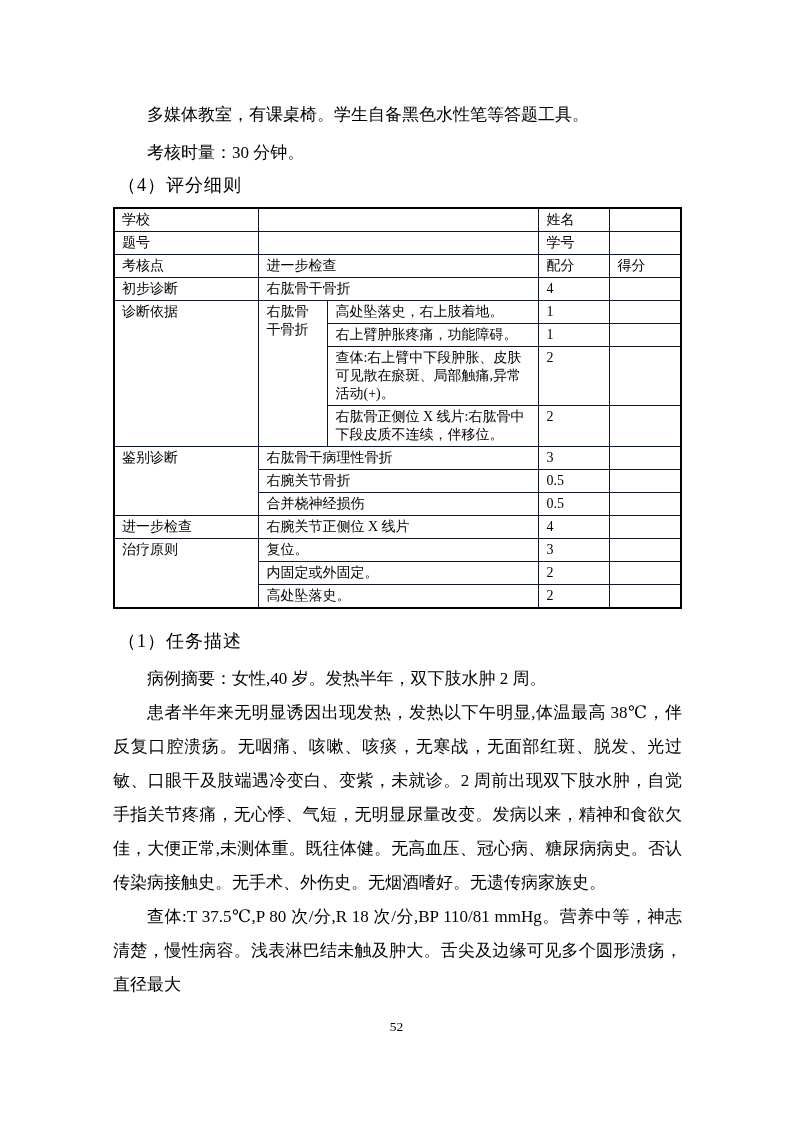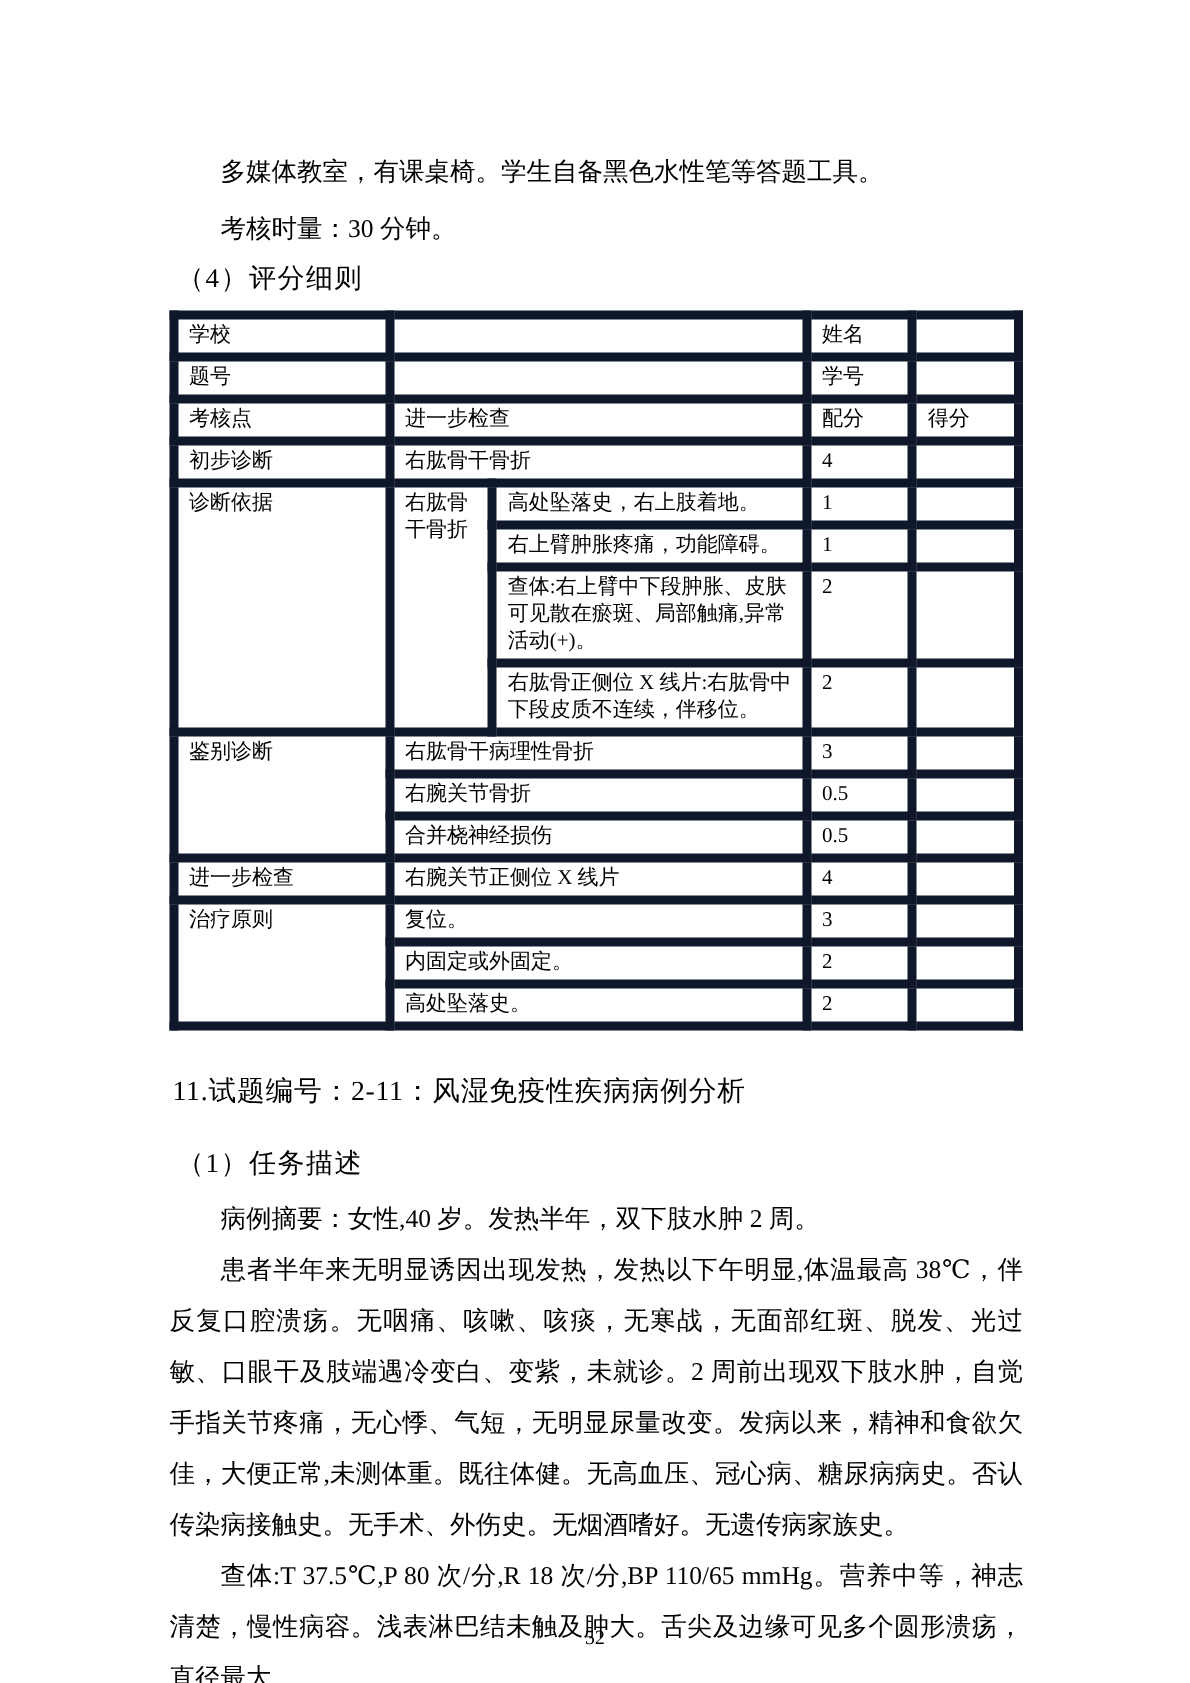--- a/index.html
+++ b/index.html
@@ -35,39 +35,39 @@
   .h3b { margin-top: 4px; margin-bottom: 9px; }
   .score-table {
     width: 100%;
     border-collapse: collapse;
     border: 2px solid #000;
     font-size: 14px;
     line-height: 18px;
     table-layout: fixed;
   }
   .score-table td {
-    border: 6px solid #0f172a;
+    border: 1px solid #0f172a;
     padding: 2px 6px 2px 7px;
     vertical-align: top;
     text-align: left;
     word-break: break-all;
     overflow: hidden;
   }
   .sec11-heading {
     font-size: 18.5px;
     font-weight: normal;
     line-height: 30px;
     margin: 26px 0 0;
     padding-left: 2px;
     letter-spacing: 0.5px;
   }
   .h3c { margin-top: 19px; margin-bottom: 8px; }
   .footer-pagenum {
     position: absolute;
-    top: 1084px;
+    top: 1019px;
     left: 0;
     width: 100%;
     text-align: center;
     font-size: 13.5px;
     line-height: 16px;
   }
 </style>
 </head>
 <body>
 
@@ -174,25 +174,24 @@
         <td></td>
       </tr>
       <tr>
         <td colspan="2">高处坠落史。</td>
         <td>2</td>
         <td></td>
       </tr>
     </tbody>
   </table>
 
-  <h2 class="sec11-heading">11.试题编号：2-11：风湿免疫性疾病病例分析</h2>
 
   <h3 class="sec-heading h3c">（1）任务描述</h3>
 
   <p class="body-text indent">病例摘要：女性,40 岁。发热半年，双下肢水肿 2 周。</p>
 
   <p class="body-text indent">患者半年来无明显诱因出现发热，发热以下午明显,体温最高 38℃，伴反复口腔溃疡。无咽痛、咳嗽、咳痰，无寒战，无面部红斑、脱发、光过敏、口眼干及肢端遇冷变白、变紫，未就诊。2 周前出现双下肢水肿，自觉手指关节疼痛，无心悸、气短，无明显尿量改变。发病以来，精神和食欲欠佳，大便正常,未测体重。既往体健。无高血压、冠心病、糖尿病病史。否认传染病接触史。无手术、外伤史。无烟酒嗜好。无遗传病家族史。</p>
 
-  <p class="body-text indent">查体:T 37.5℃,P 80 次/分,R 18 次/分,BP 110/65 mmHg。营养中等，神志清楚，慢性病容。浅表淋巴结未触及肿大。舌尖及边缘可见多个圆形溃疡，直径最大</p>
+  <p class="body-text indent">查体:T 37.5℃,P 80 次/分,R 18 次/分,BP 110/81 mmHg。营养中等，神志清楚，慢性病容。浅表淋巴结未触及肿大。舌尖及边缘可见多个圆形溃疡，直径最大</p>
 
   <div class="footer-pagenum">52</div>
 
 </div>
 
 </body></html>

